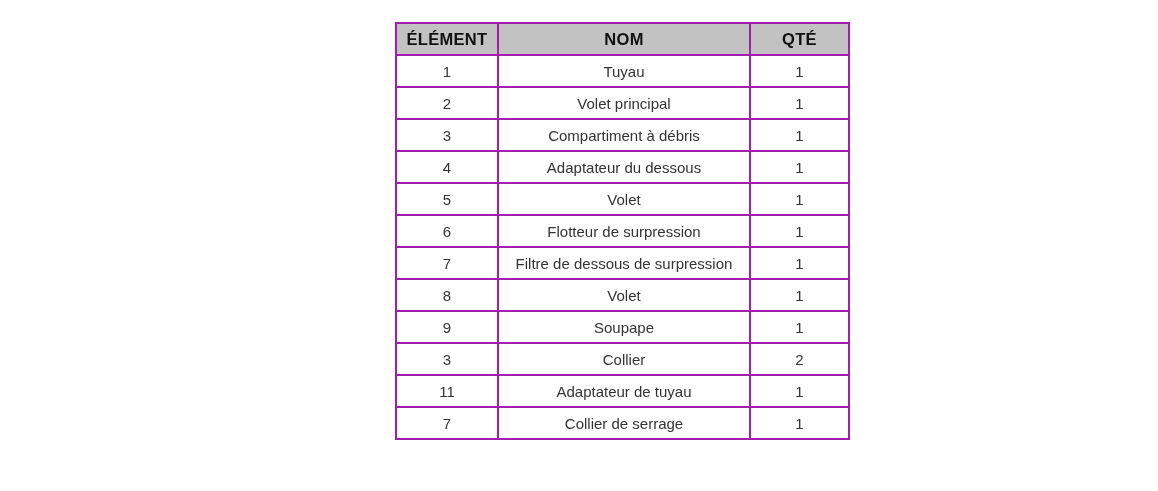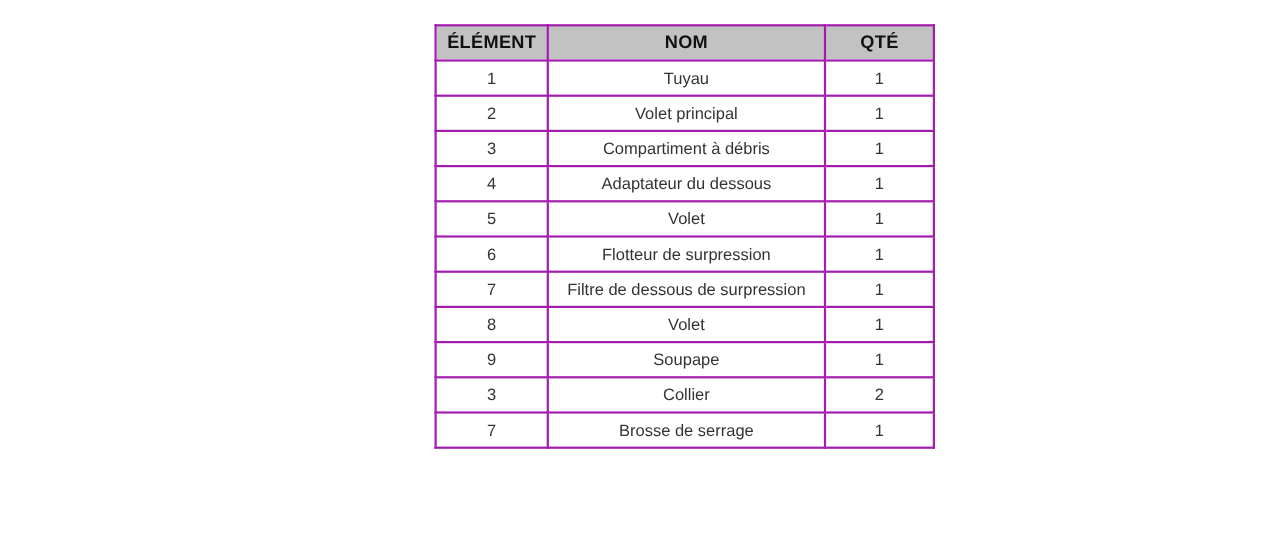--- a/index.html
+++ b/index.html
@@ -114,19 +114,24 @@
         <td>9</td>
         <td>Soupape</td>
         <td>1</td>
       </tr>
       <tr>
         <td>3</td>
         <td>Collier</td>
         <td>2</td>
       </tr>
       <tr>
+        <td>11</td>
+        <td>Adaptateur de tuyau</td>
+        <td>1</td>
+      </tr>
+      <tr>
         <td>7</td>
-        <td>Brosse de serrage</td>
+        <td>Collier de serrage</td>
         <td>1</td>
       </tr>
     </tbody>
   </table>
 </div>
 
 </body></html>

